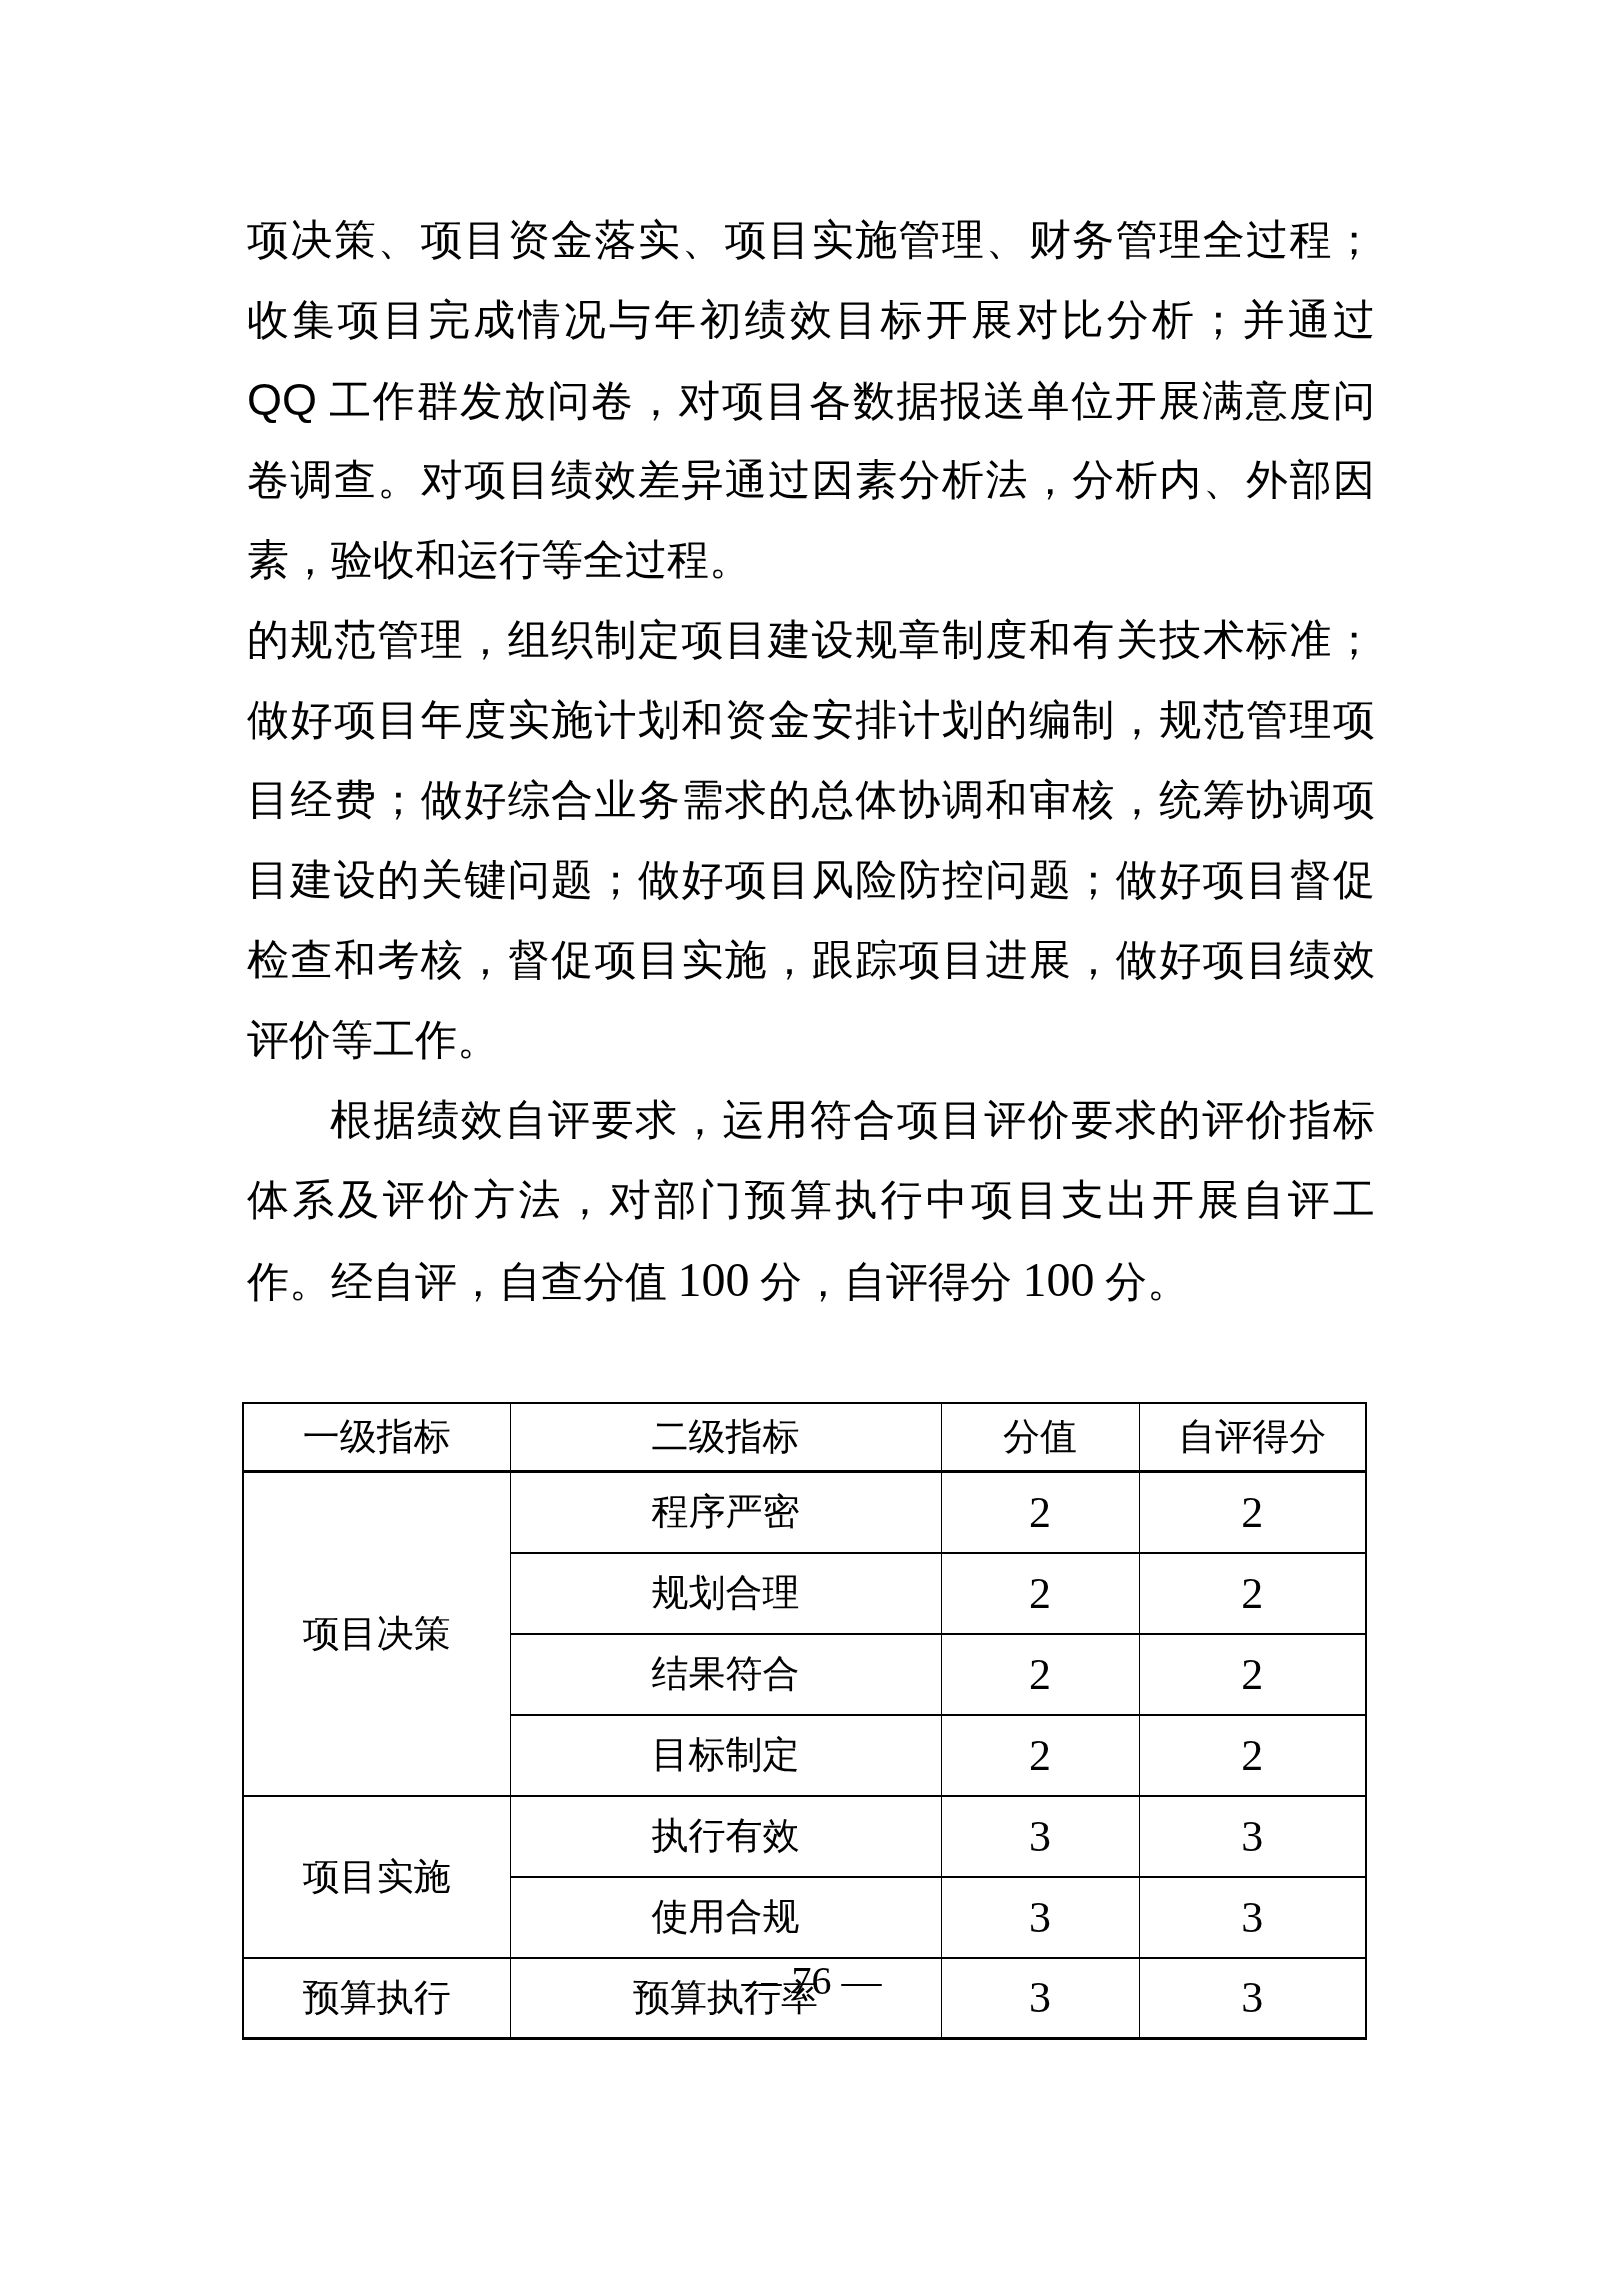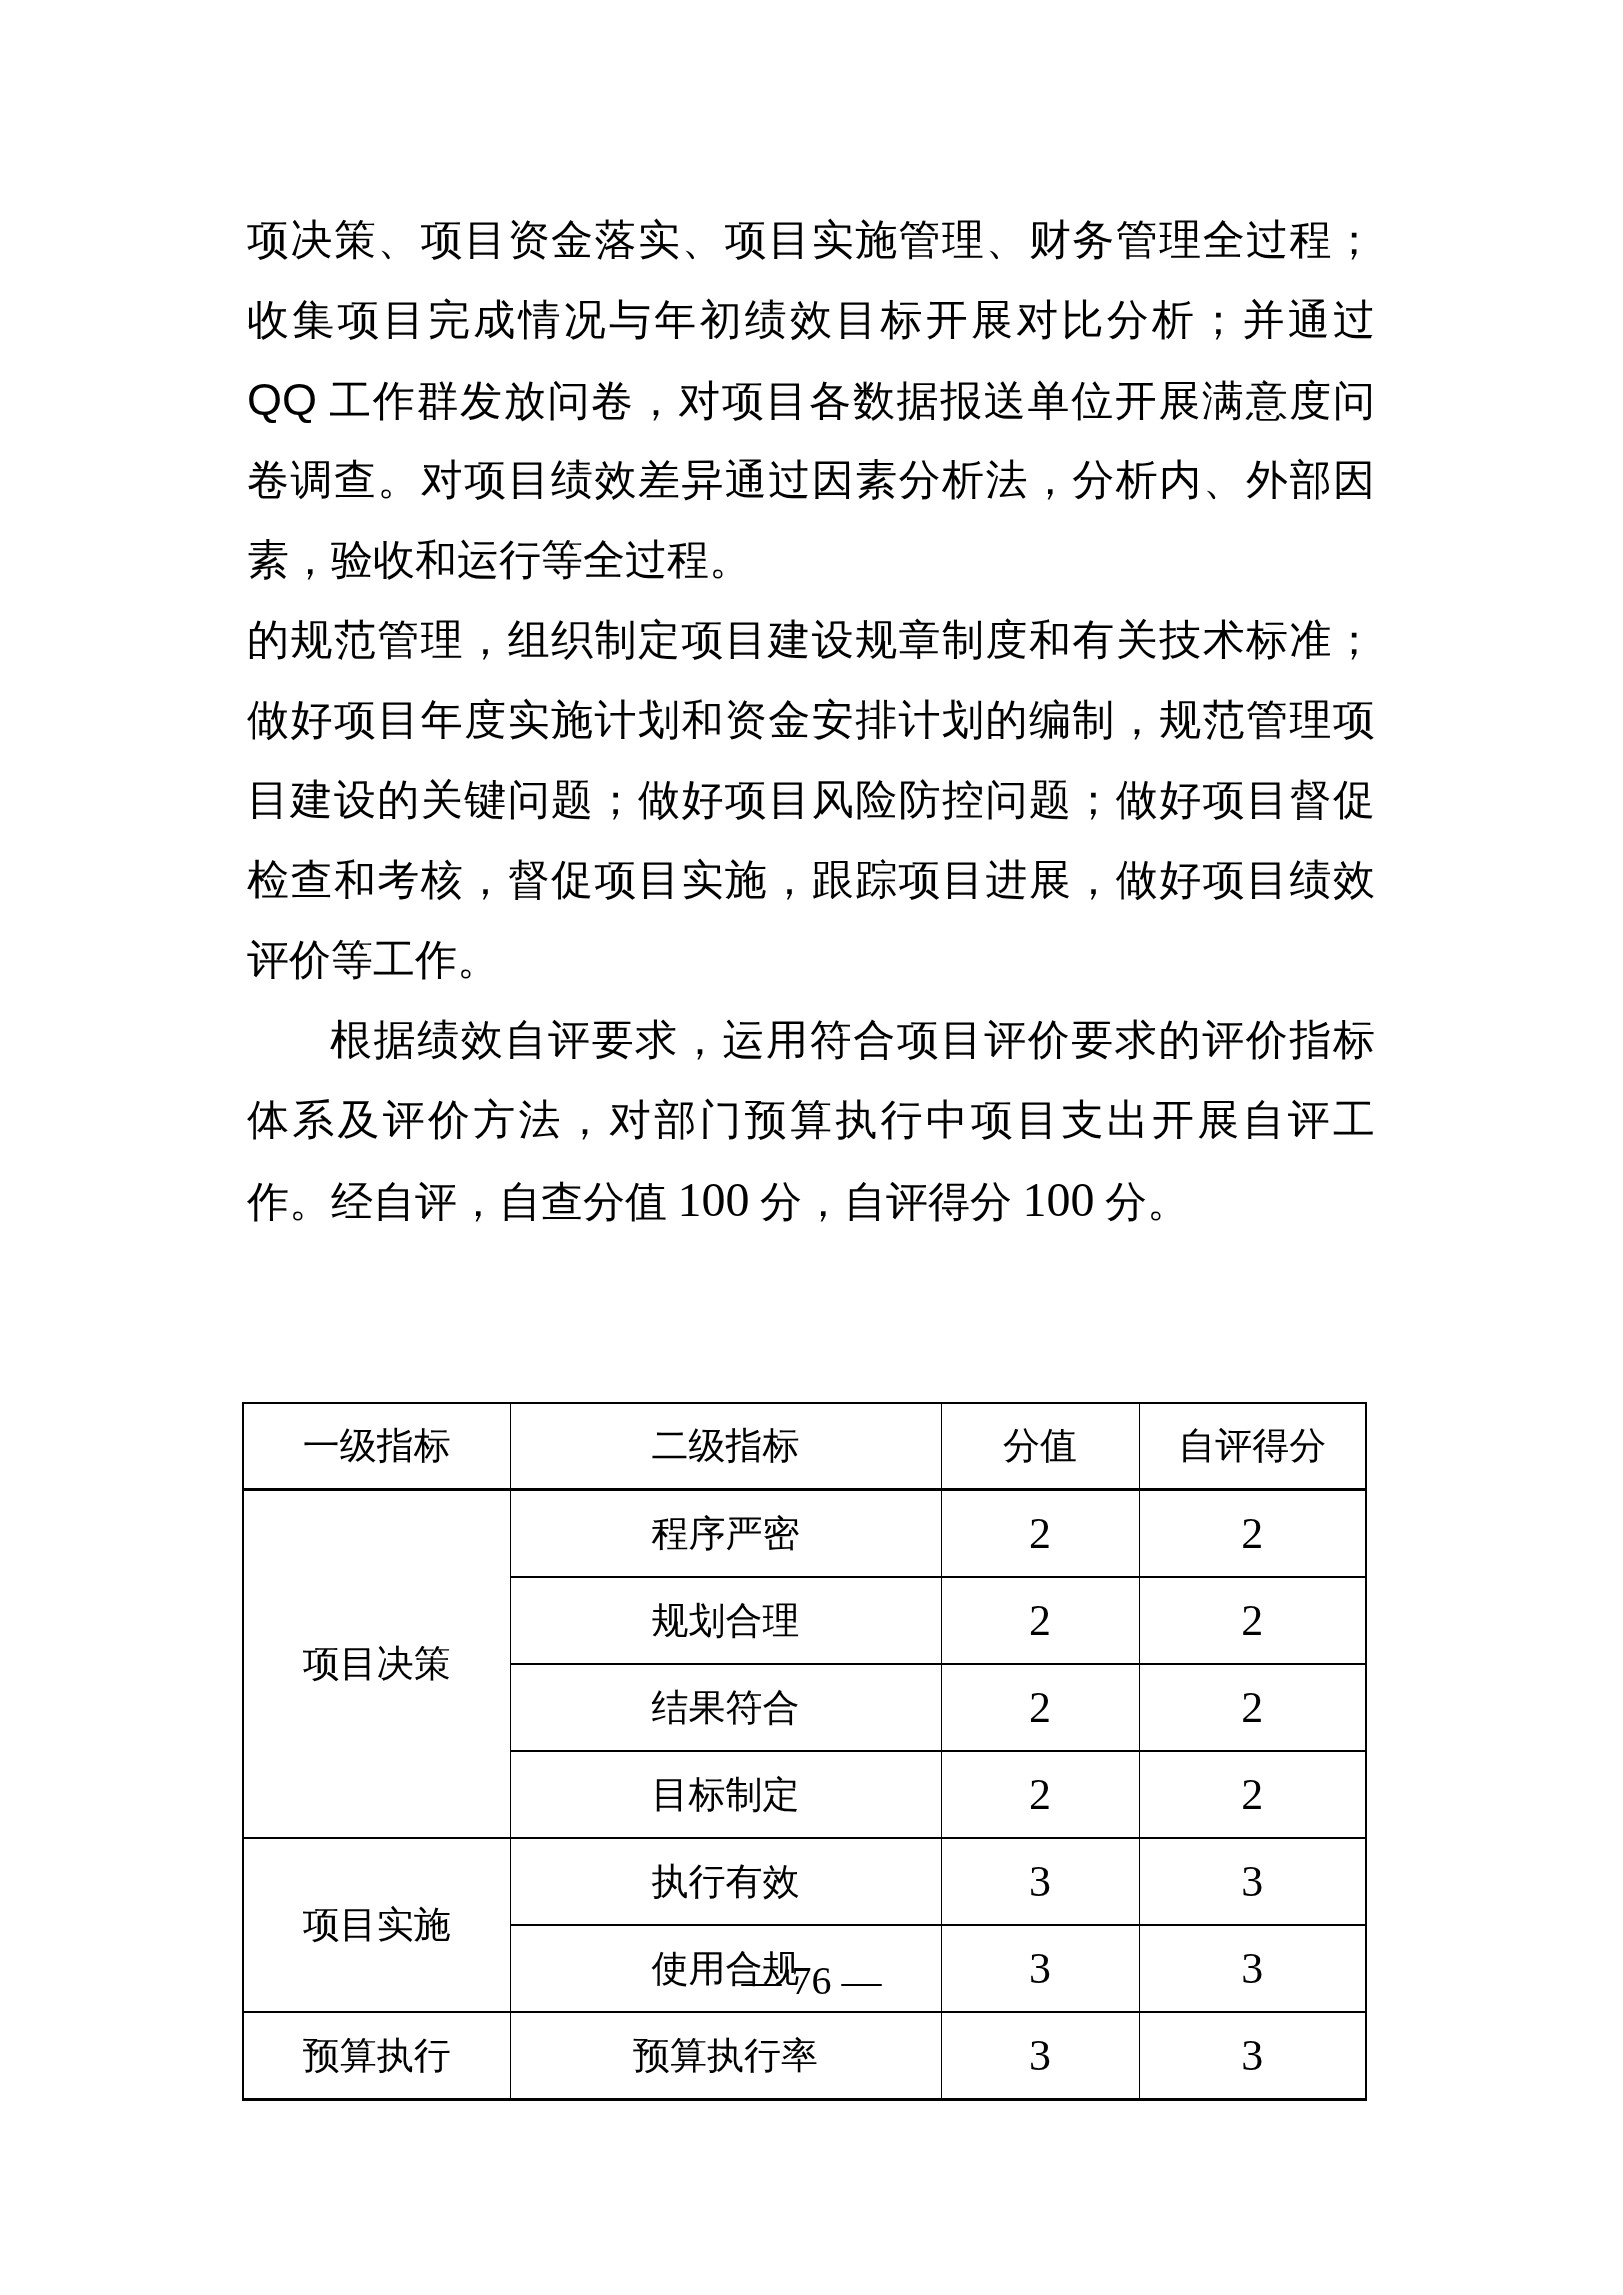--- a/index.html
+++ b/index.html
@@ -52,21 +52,21 @@
     border: 2px solid #000;
     border-top-width: 2.7px;
     border-bottom-width: 3.4px;
   }
   .score-table th, .score-table td {
     border: 1.4px solid #000;
     border-top-width: 2px;
     border-bottom-width: 2px;
     text-align: center;
     vertical-align: middle;
-    padding: 17px;
+    padding: 8px;
     overflow: hidden;
   }
   .score-table th {
     border-bottom-width: 3.4px;
     font-weight: normal;
     font-size: 37px;
   }
   .hrow { height: 63px; }
   .brow { height: 81px; }
   .l1 { font-size: 37px; }
@@ -94,20 +94,21 @@
 <div class="page">
 
   <div class="text-block">
     <div class="line fill">项决策、项目资金落实、项目实施管理、财务管理全过程；</div>
     <div class="line fill">收集项目完成情况与年初绩效目标开展对比分析；并通过</div>
     <div class="line fill"><span class="latin">QQ</span><span> 工作群发放问卷，对项目各数据报送单位开展满意度问</span></div>
     <div class="line fill">卷调查。对项目绩效差异通过因素分析法，分析内、外部因</div>
     <div class="line">素，验收和运行等全过程。</div>
     <div class="line fill">的规范管理，组织制定项目建设规章制度和有关技术标准；</div>
     <div class="line fill">做好项目年度实施计划和资金安排计划的编制，规范管理项</div>
+    <div class="line fill">目经费；做好综合业务需求的总体协调和审核，统筹协调项</div>
     <div class="line fill">目建设的关键问题；做好项目风险防控问题；做好项目督促</div>
     <div class="line fill">检查和考核，督促项目实施，跟踪项目进展，做好项目绩效</div>
     <div class="line">评价等工作。</div>
     <div class="line fill indent">根据绩效自评要求，运用符合项目评价要求的评价指标</div>
     <div class="line fill">体系及评价方法，对部门预算执行中项目支出开展自评工</div>
     <div class="line"><span>作。经自评，自查分值 </span><span class="bignum">100</span><span> 分，自评得分 </span><span class="bignum">100</span><span> 分。</span></div>
   </div>
 
   <table class="score-table">
     <colgroup>

